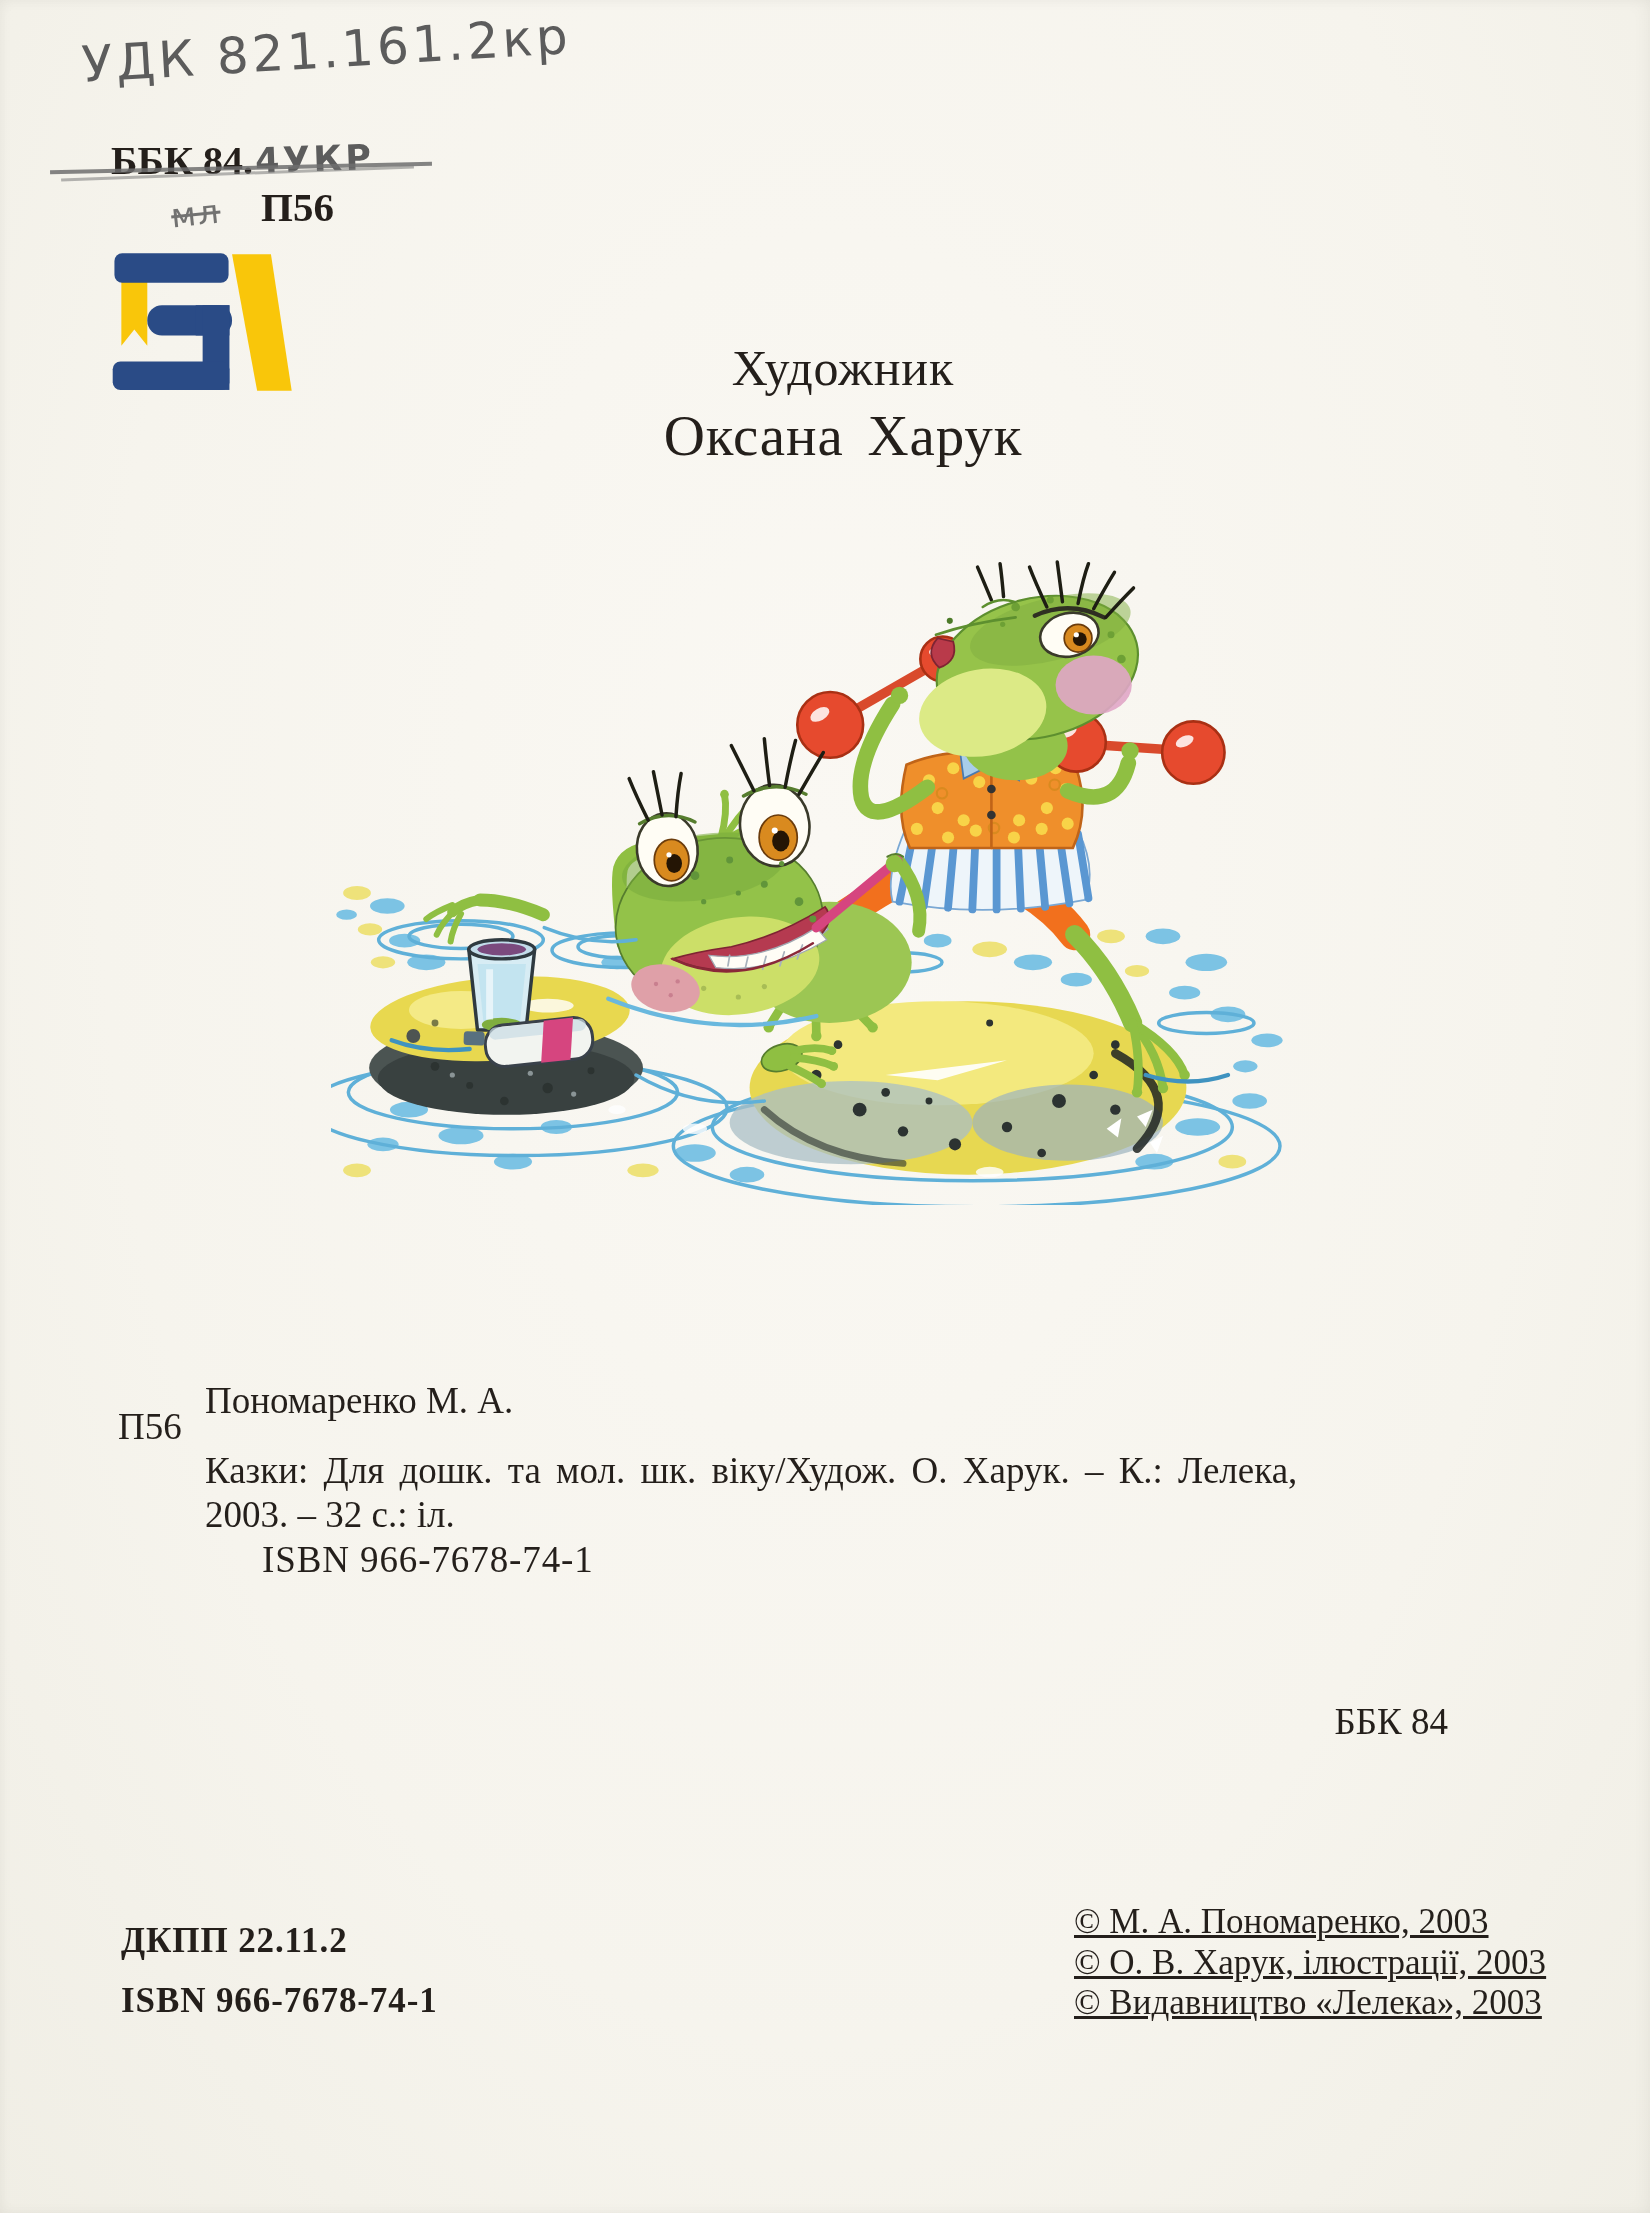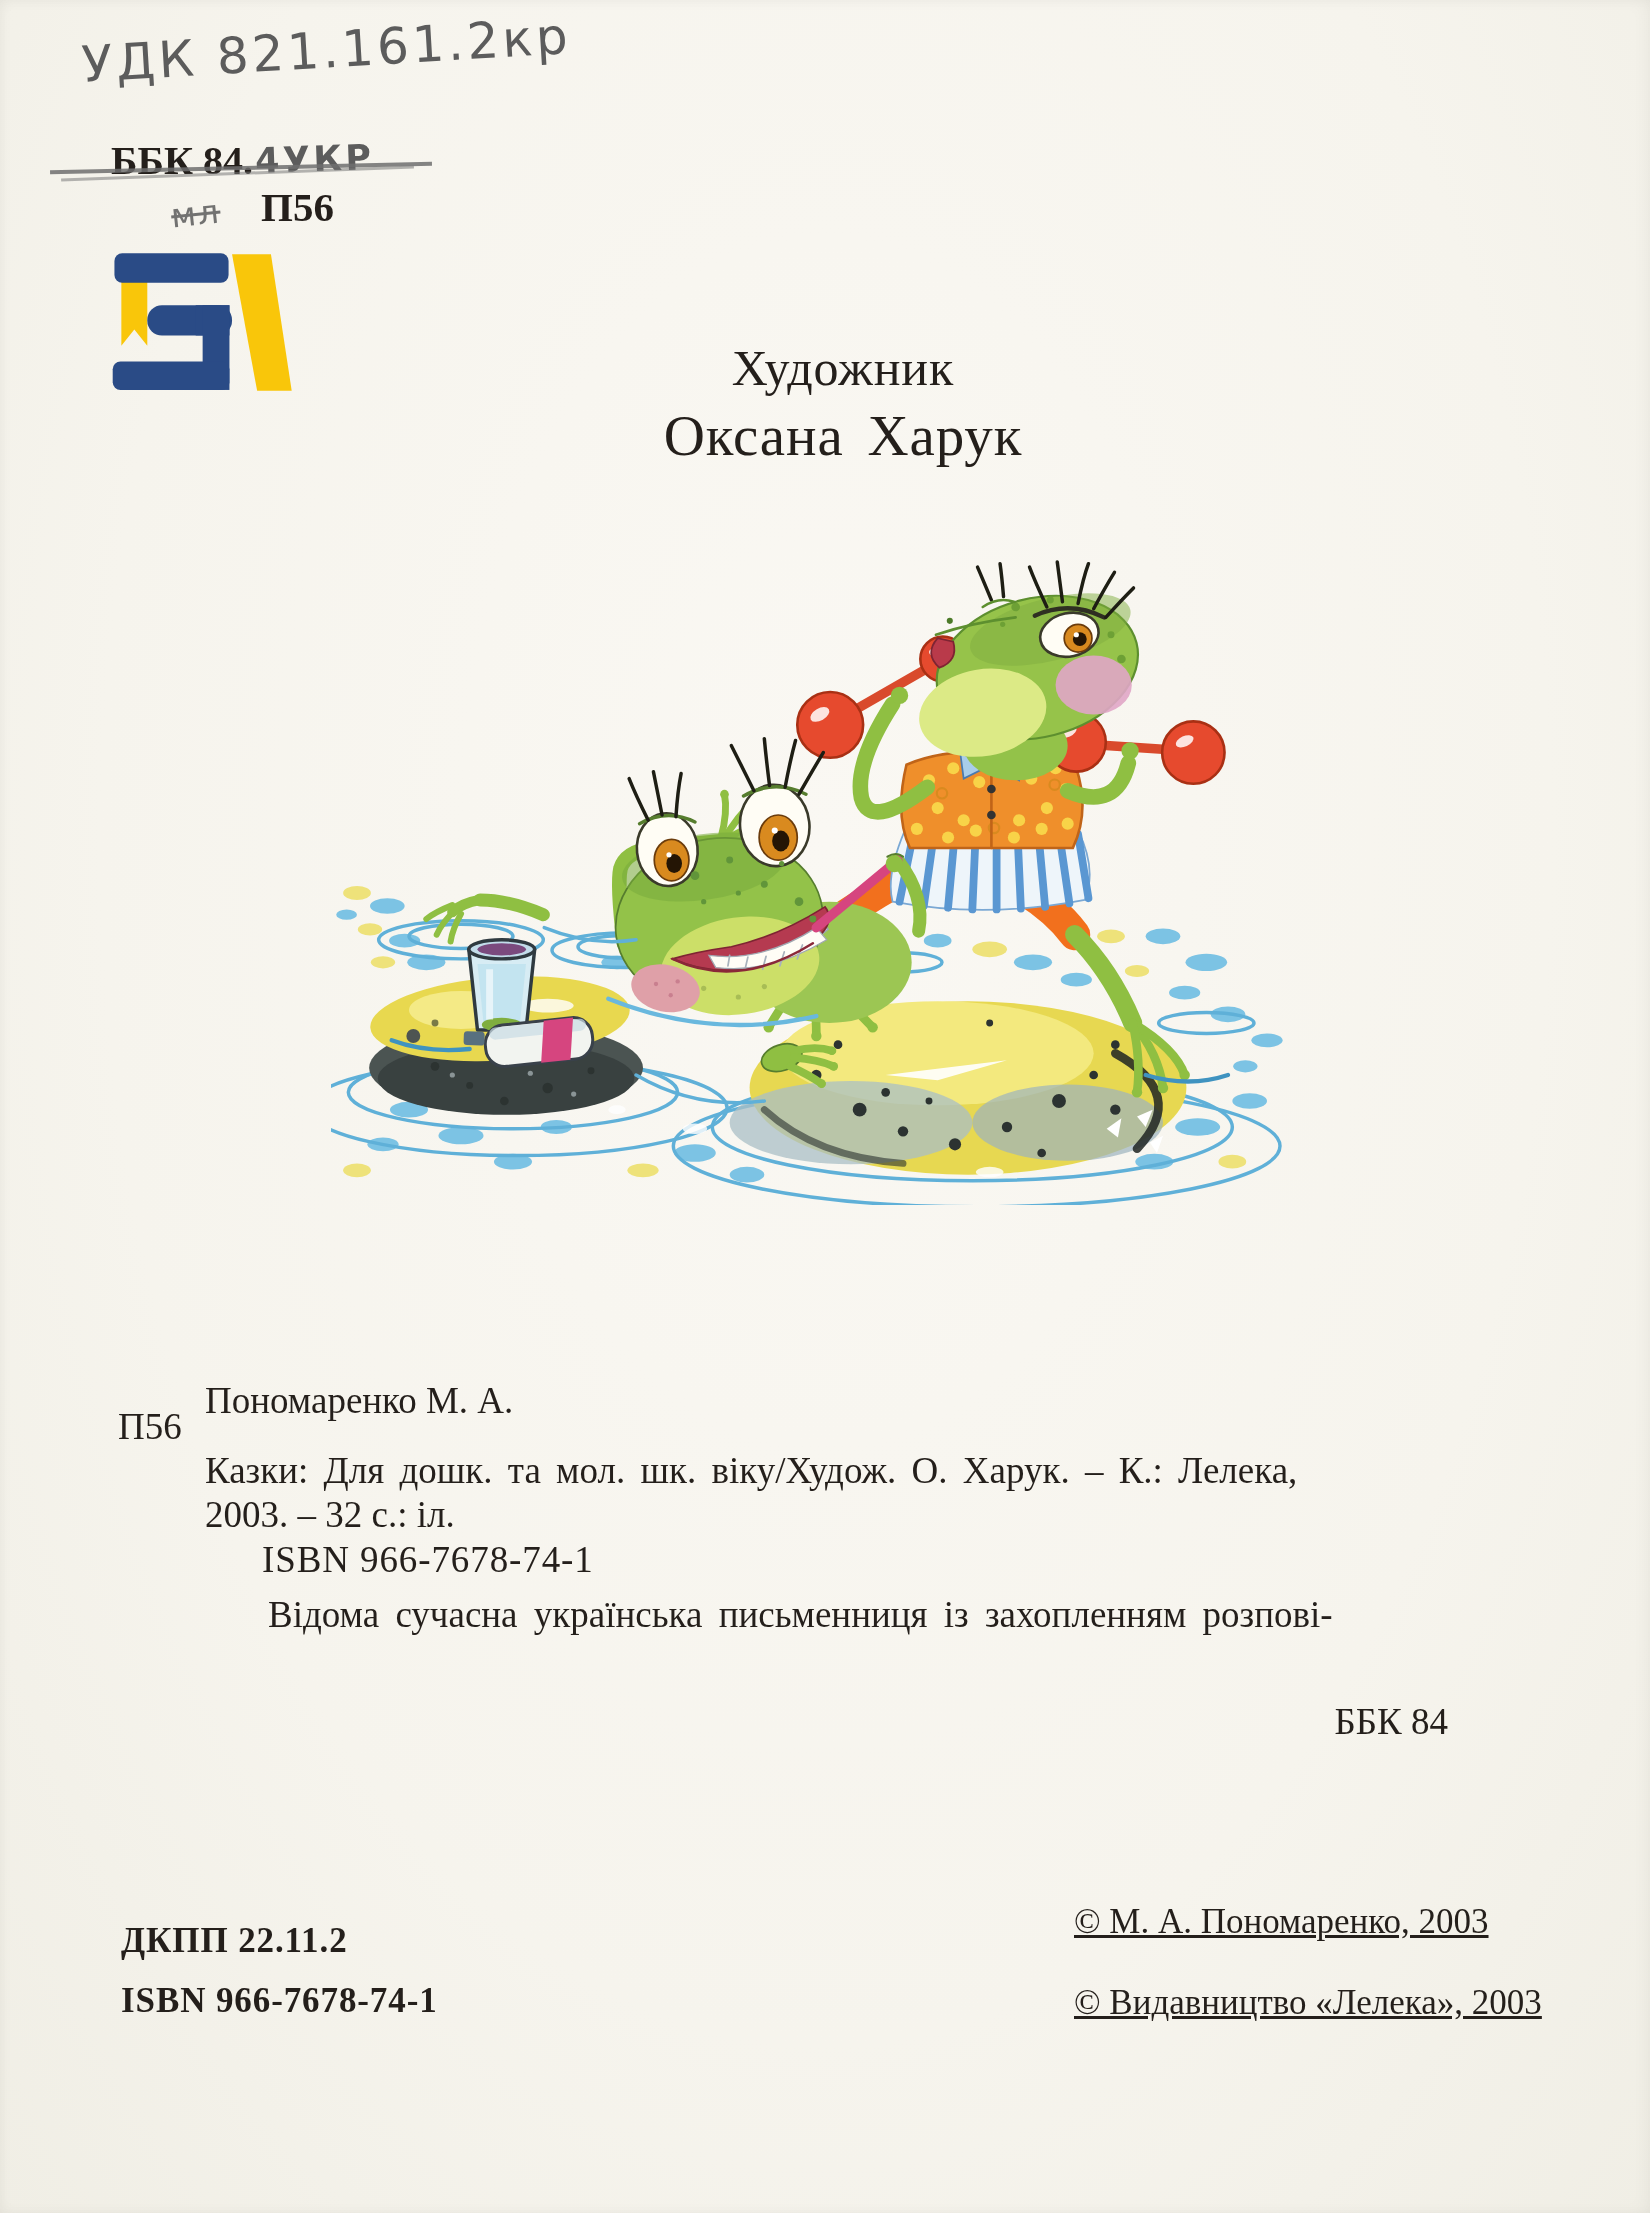--- a/index.html
+++ b/index.html
@@ -425,22 +425,22 @@
           <ellipse cx="760" cy="712" rx="16" ry="6"></ellipse>
     </g>
   </svg>
   </div>
 
   <div class="abs serif bib bib-author">Пономаренко М. А.</div>
   <div class="abs serif bib bib-code">П56</div>
   <div class="abs serif bib bib-l2">Казки: Для дошк. та мол. шк. віку/Худож. О. Харук. – К.: Лелека,</div>
   <div class="abs serif bib bib-l3">2003. – 32 с.: іл.</div>
   <div class="abs serif bib bib-isbn">ISBN 966-7678-74-1</div>
-  <div class="abs serif bib ann1">Відома сучасна українська письменниця із захопленням розпові-</div>
   <div class="abs serif bib bbk-right">ББК 84</div>
 
   <div class="abs serif foot-b dkpp">ДКПП 22.11.2</div>
   <div class="abs serif foot-b isbn2">ISBN 966-7678-74-1</div>
   <div class="abs serif cp cp1">© М. А. Пономаренко, 2003</div>
+  <div class="abs serif cp cp2">© О. В. Харук, ілюстрації, 2003</div>
   <div class="abs serif cp cp3">© Видавництво «Лелека», 2003</div>
 
 </div>
 
 
 </body></html>

